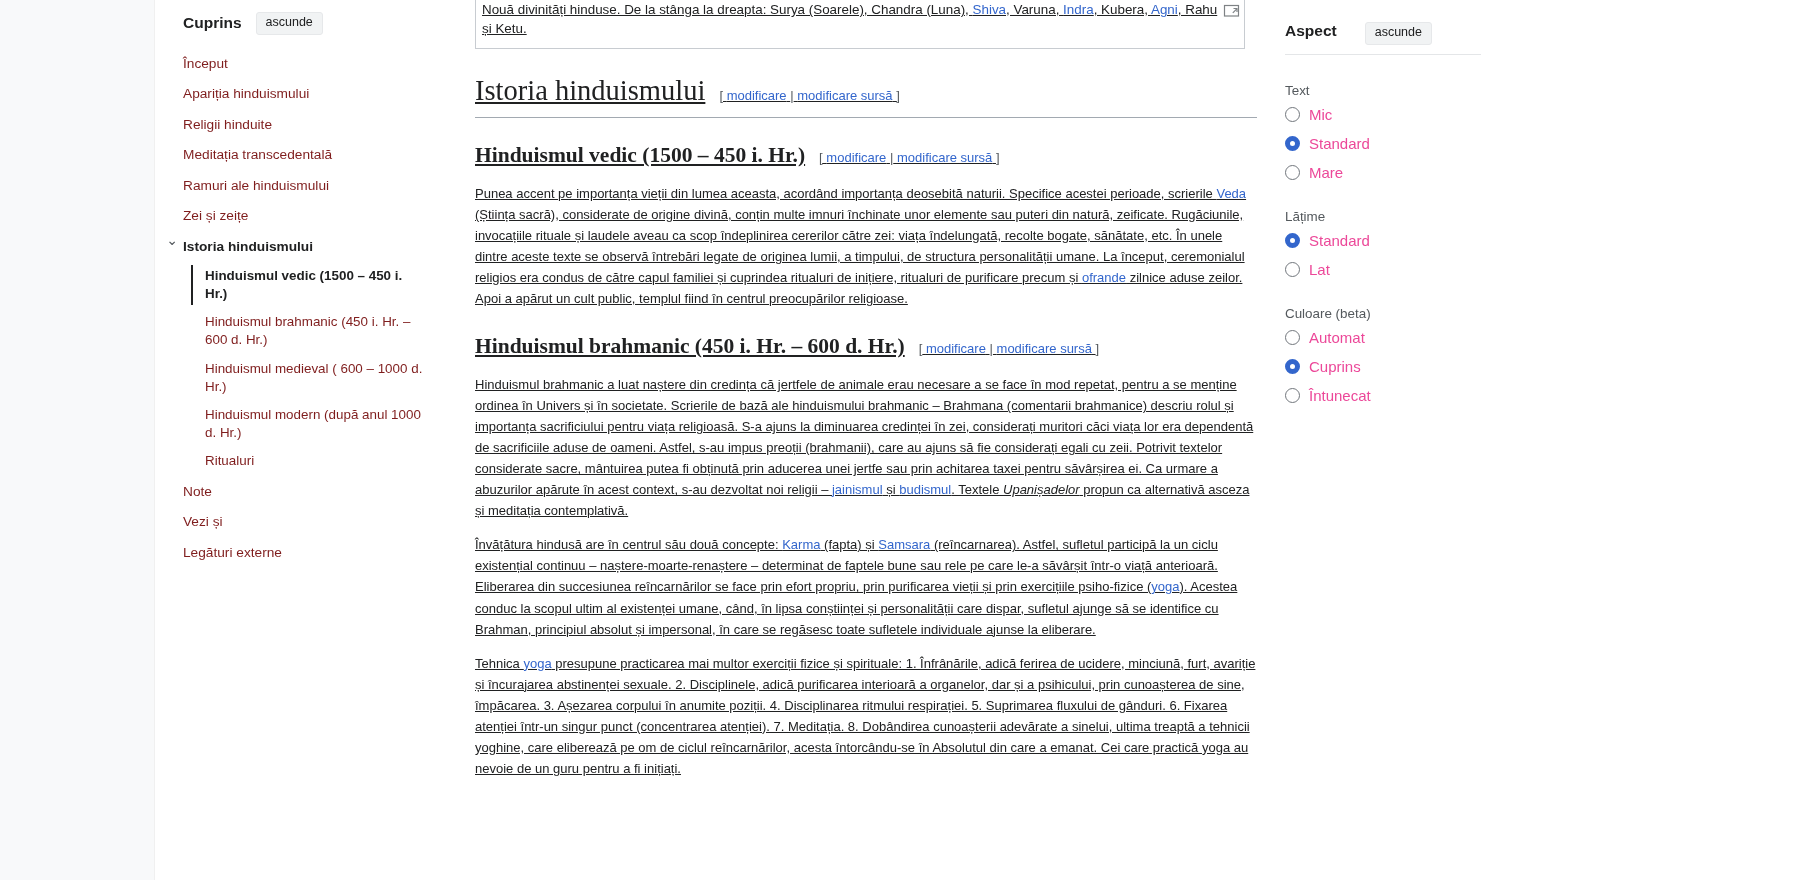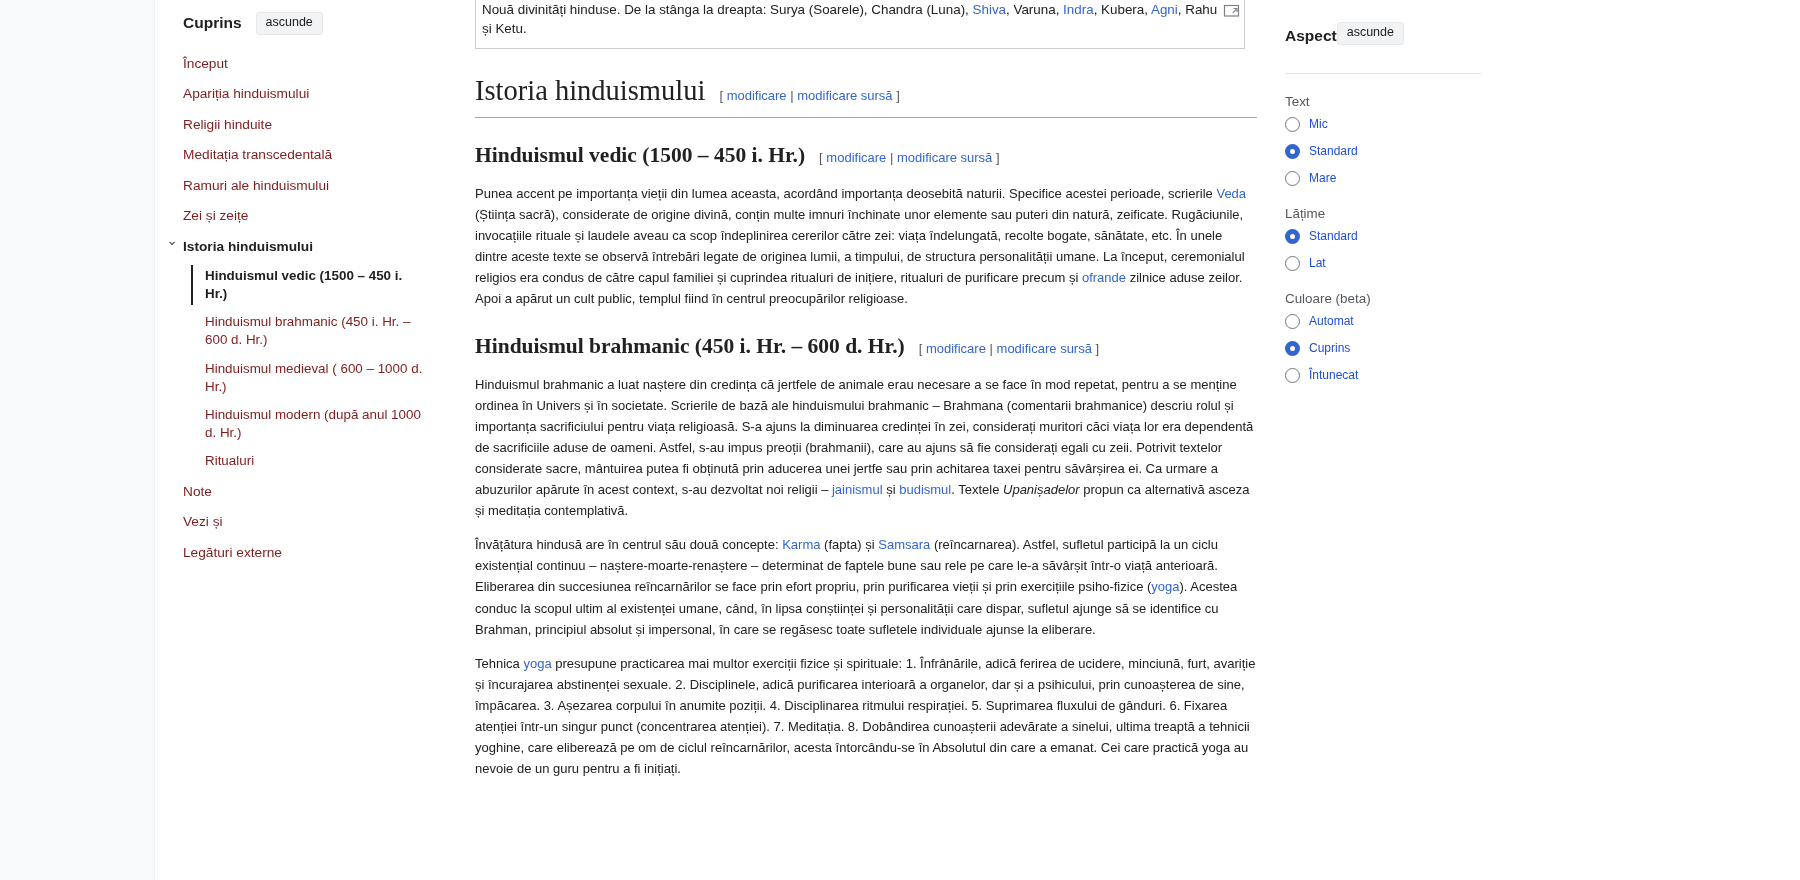--- a/index.html
+++ b/index.html
@@ -94,20 +94,21 @@
     width: 2px;
     background: #202122;
   }
 
   
   .content {
     flex: 1 1 auto;
     padding: 0 0 4px 12px;
     max-width: 820px;
     position: relative;
+    text-decoration: underline;
   }
   .caption-box {
     position: relative;
     margin: 0 0 0 18px;
     border: 1px solid #c8ccd1;
     border-top: none;
     background: #fff;
     width: 770px;
     padding: 0 26px 9px 6px;
     font-size: 13.4px;
@@ -163,64 +164,64 @@
 
   
   .appearance {
     flex: 0 0 260px;
     width: 260px;
     padding: 22px 24px 0 20px;
     background: #fff;
   }
   .ap-head {
     display: flex;
-    align-items: flex-end;
-    gap: 0;
-    margin-bottom: 28px;
+    align-items: flex-start;
+    gap: 28px;
+    margin-bottom: 9px;
   }
   .ap-title { font-size: 15.5px; font-weight: bold; }
   .ap-hide {
     font-size: 12.5px;
     background: #f1f3f4;
     border: 1px solid #e6e8ea;
     border-radius: 3px;
     padding: 3px 9px 4px;
     cursor: pointer;
     line-height: 1.1;
   }
   .ap-divider {
     border-top: 1px solid #e4e6e8;
     margin: 0 0 10px 0;
     width: 196px;
   }
   .ap-group-label {
     font-size: 13.4px;
     color: #54595d;
-    margin: 20px 0 8px 0;
+    margin: 28px 0 8px 0;
   }
   .radio-row {
     display: flex;
     align-items: center;
     gap: 9px;
     margin: 0 0 12px 0;
     cursor: pointer;
   }
   .radio {
     width: 15px; height: 15px;
     border-radius: 50%;
     border: 1px solid #72777d;
     background: #fff;
     flex: 0 0 15px;
     position: relative;
   }
   .radio.checked {
     border: 5px solid #3366cc;
     background: #fff;
   }
-  .radio-label { font-size: 12px; color: #1d4ed8; }
+  .radio-label { font-size: 15px; color: #ec4899; }
 </style>
 </head>
 <body>
 
 <div class="page">
 
   <div class="gutter"></div>
 
   <nav class="toc">
     <div class="toc-head">

